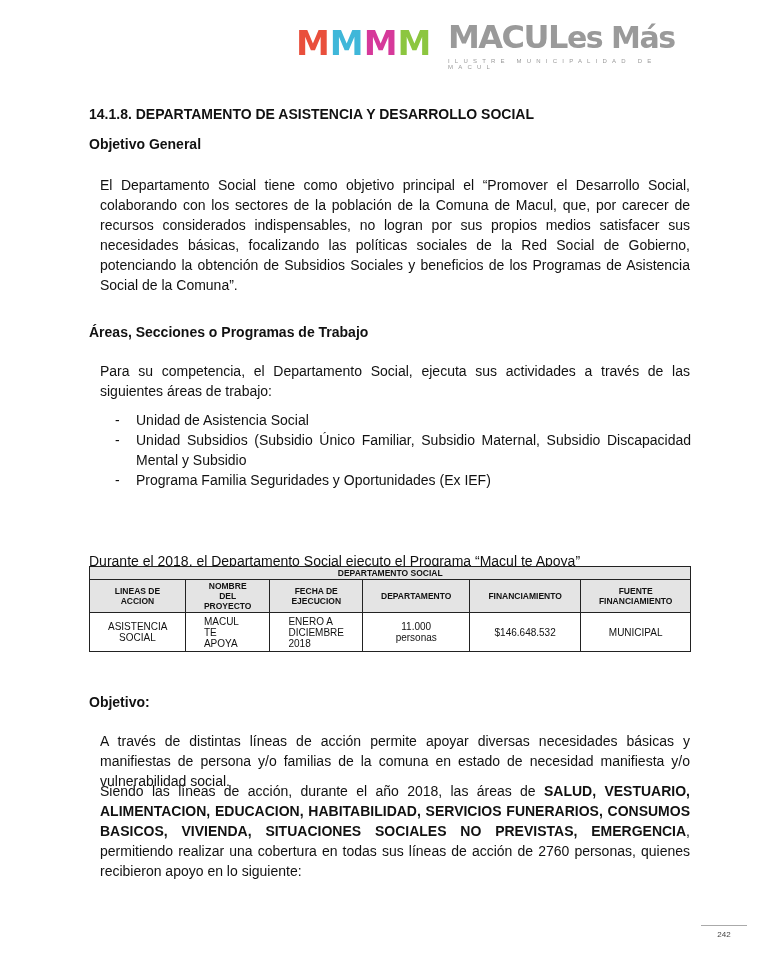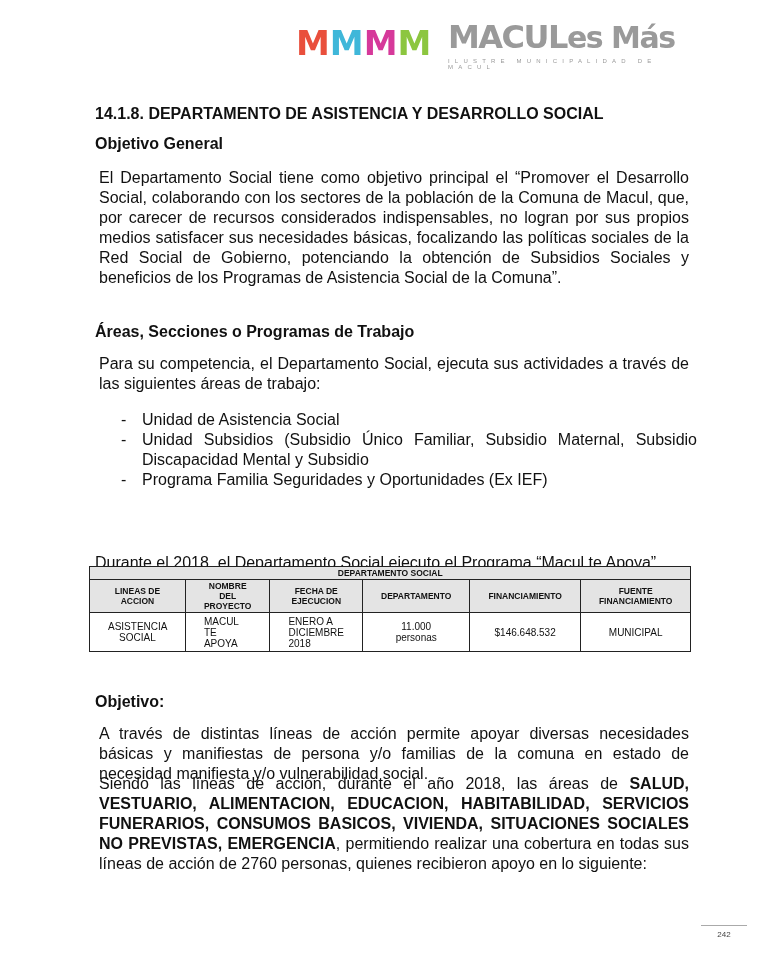--- a/index.html
+++ b/index.html
@@ -3,23 +3,23 @@
 <meta charset="utf-8">
 <style>
 html,body{margin:0;padding:0;background:#fff;}
 body{width:768px;height:980px;position:relative;font-family:"Liberation Sans",sans-serif;color:#111;overflow:hidden;}
 .logo{position:absolute;left:296px;top:20px;height:50px;width:380px;}
 .mblocks{position:absolute;left:0;top:6px;display:flex;gap:2px;}
 .m{font-family:"DejaVu Sans",sans-serif;font-weight:bold;font-size:34px;line-height:34px;letter-spacing:-2px;}
 .brand{position:absolute;left:152px;top:0;font-family:"DejaVu Sans",sans-serif;font-weight:bold;font-size:32px;color:#9a9a9a;letter-spacing:-1.5px;line-height:35px;}
 .brand .es{font-size:30px;}
 .tagline{position:absolute;left:152px;top:38px;font-size:6px;letter-spacing:5.2px;color:#9a9a9a;}
-.content{position:absolute;left:95px;width:590px;font-size:16px;line-height:20px;}
+.content{position:absolute;left:89px;width:590px;font-size:14px;line-height:20px;}
 .h{font-weight:bold;}
-.j{text-align:justify;margin:4px;}
+.j{text-align:justify;margin:11px;}
 ul.dash{list-style:none;margin:12px;padding:0;}
 ul.dash li{position:relative;padding-left:35px;text-align:justify;}
 ul.dash li::before{content:"-";position:absolute;left:14px;}
 table.t{position:absolute;left:89px;top:566px;width:590px;border-collapse:collapse;font-size:9px;}
 table.t td,table.t th{border:1px solid #222;padding:1px 18px;text-align:center;vertical-align:middle;}
 table.t th{font-weight:bold;background:#e4e4e4;font-size:8.5px;}
 table.t td{font-size:10px;height:36px;}
 .left{text-align:left!important;}
 .pageline{position:absolute;left:701px;top:925px;width:46px;border-top:1px solid #aaa;}
 .pageno{position:absolute;left:701px;top:930px;width:46px;text-align:center;font-size:8px;color:#444;}

